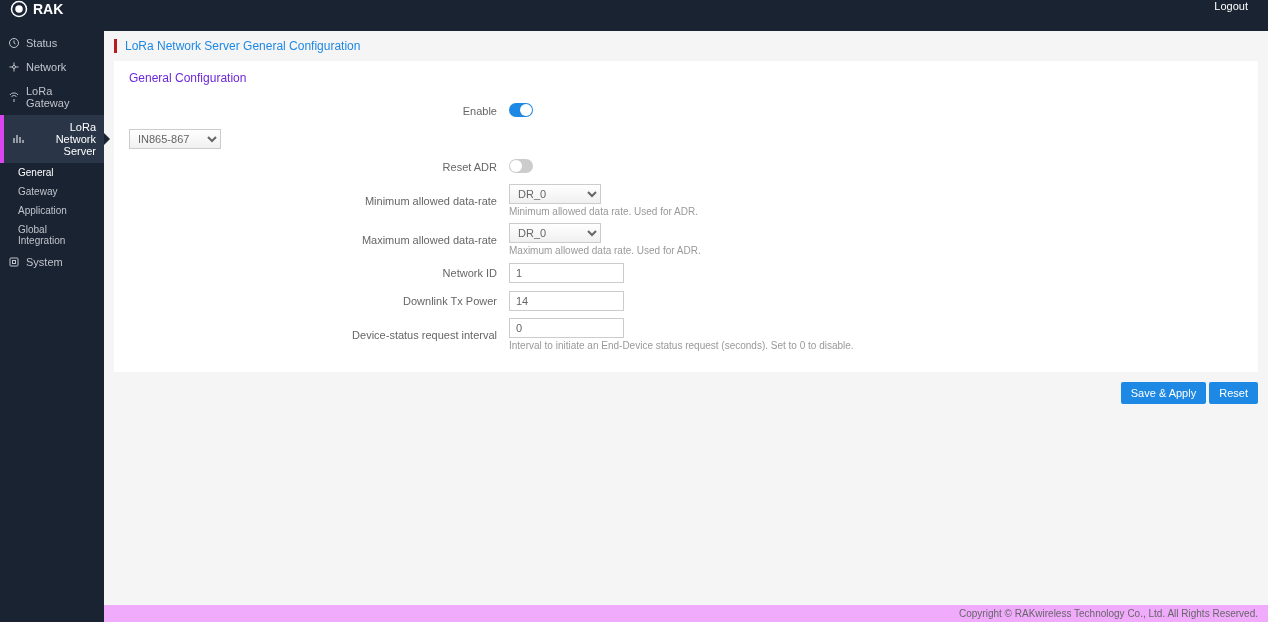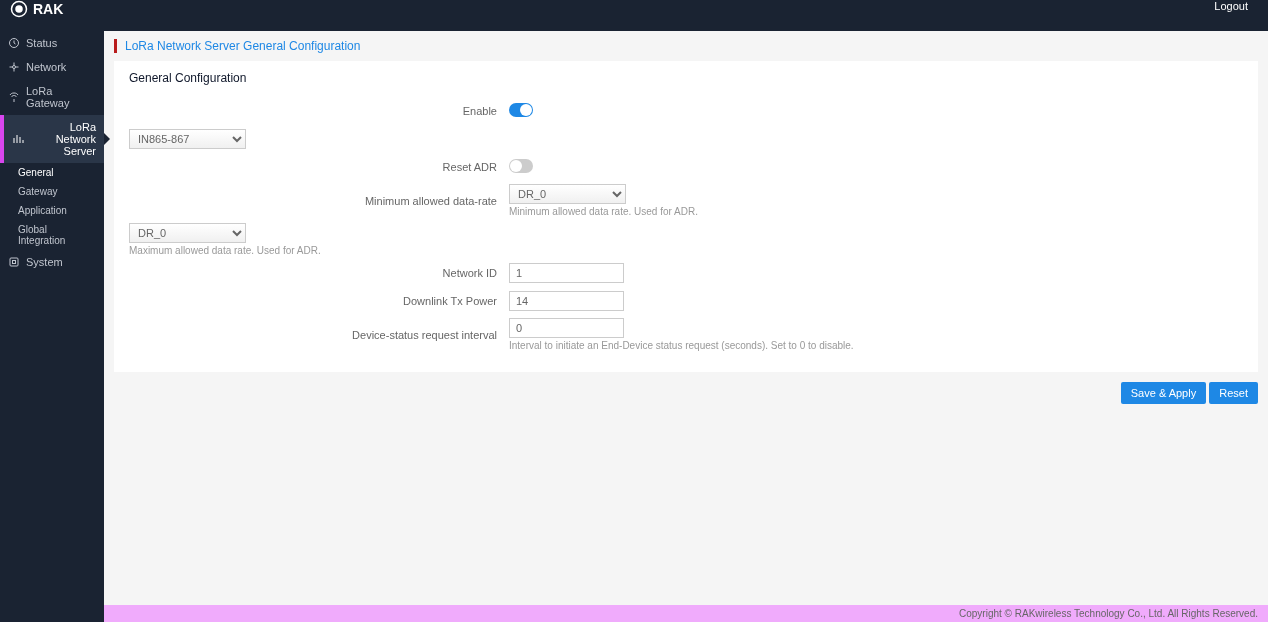--- a/index.html
+++ b/index.html
@@ -18,27 +18,27 @@
 .sidebar-item.active::after { content: ''; position: absolute; right: -6px; top: 50%; transform: translateY(-50%); border-left: 6px solid #1a2332; border-top: 6px solid transparent; border-bottom: 6px solid transparent; z-index: 10; }
 .sidebar-icon { width: 12px; height: 12px; margin-right: 6px; display: flex; align-items: center; justify-content: center; }
 .sidebar-subitem { padding: 4px 8px 4px 18px; font-size: 10px; cursor: pointer; color: #c0c5ce; }
 .sidebar-subitem.sub-active { color: white; }
 
 .main { flex: 1; display: flex; flex-direction: column; background: #f5f5f5; position: relative; }
 .page-header { padding: 8px 10px; background: #f5f5f5; }
 .page-title { color: #1e88e5; font-size: 12px; font-weight: normal; border-left: 3px solid #b91c1c; padding-left: 8px; }
 
 .content-panel { background: white; margin: 0 10px 10px 10px; padding: 10px 15px 15px 15px; }
-.panel-subtitle { color: #0f172a; font-size: 12px; margin-bottom: 15px; }
+.panel-subtitle { color: #6d28d9; font-size: 12px; margin-bottom: 15px; }
 
 .form-row { display: flex; align-items: center; margin-bottom: 6px; min-height: 22px; }
 .form-label { text-align: right; width: 380px; padding-right: 12px; color: #666; font-size: 11px; }
 .form-input-wrap { width: 500px; }
 .form-input { width: 115px; height: 20px; border: 1px solid #ccc; padding: 0 6px; font-size: 11px; color: #666; }
-.form-select { width: 117px; height: 20px; border: 1px solid #ccc; padding: 0 4px; font-size: 11px; color: #666; background: linear-gradient(#fff, #f0f0f0); }
+.form-select { width: 92px; height: 20px; border: 1px solid #ccc; padding: 0 4px; font-size: 11px; color: #666; background: linear-gradient(#fff, #f0f0f0); }
 .form-help { color: #999; font-size: 10px; margin-top: 2px; display: block; }
 
 .toggle { width: 24px; height: 14px; border-radius: 7px; position: relative; cursor: pointer; display: inline-block; }
 .toggle.on { background: #1e88e5; }
 .toggle.off { background: #ccc; }
 .toggle-knob { width: 12px; height: 12px; background: white; border-radius: 50%; position: absolute; top: 1px; }
 .toggle.on .toggle-knob { right: 1px; }
 .toggle.off .toggle-knob { left: 1px; }
 
 .button-row { margin: 0 10px 10px 10px; text-align: right; }
@@ -143,20 +143,21 @@
 
       <div class="form-row">
         <div class="form-label">Minimum allowed data-rate</div>
         <div class="form-input-wrap">
           <select class="form-select"><option>DR_0</option></select>
           <span class="form-help">Minimum allowed data rate. Used for ADR.</span>
         </div>
       </div>
 
       <div class="form-row">
+        <div class="form-label">Maximum allowed data-rate</div>
         <div class="form-input-wrap">
           <select class="form-select"><option>DR_0</option></select>
           <span class="form-help">Maximum allowed data rate. Used for ADR.</span>
         </div>
       </div>
 
       <div class="form-row">
         <div class="form-label">Network ID</div>
         <div class="form-input-wrap">
           <input class="form-input" type="text" value="1" style="">

